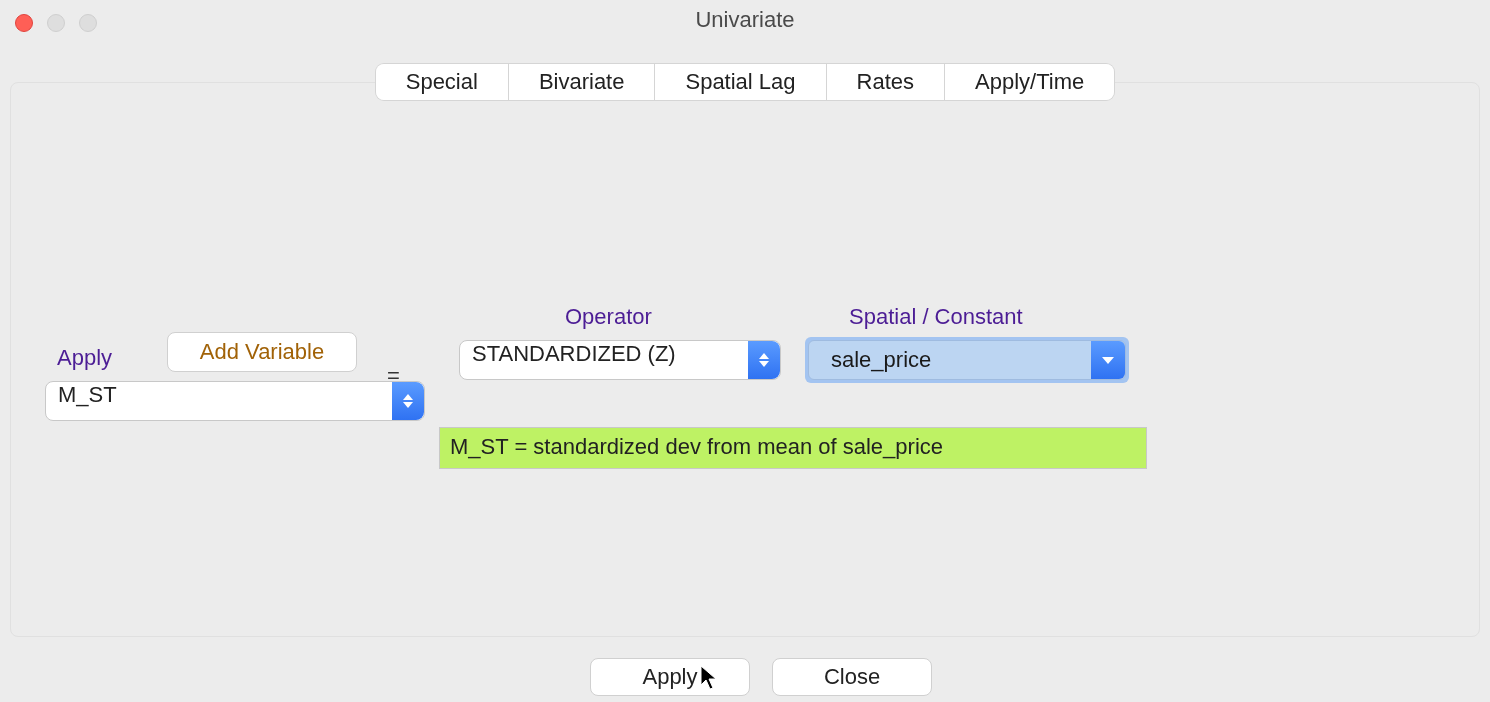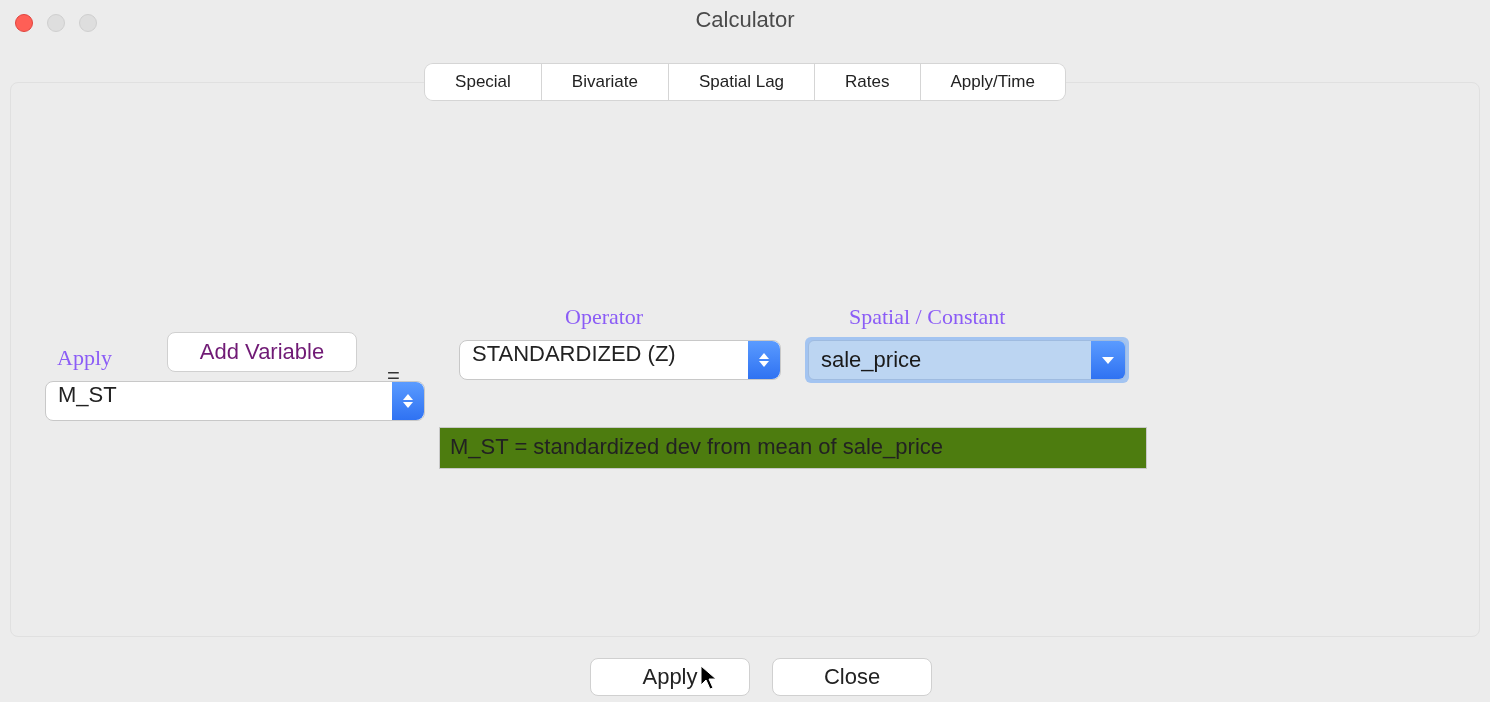--- a/index.html
+++ b/index.html
@@ -55,21 +55,21 @@
       display: flex;
       border-radius: 8px;
       overflow: hidden;
       box-shadow: 0 0 0 1px #d5d5d5;
     }
     .seg-btn {
       padding: 3px 30px;
       background: #fff;
       border: none;
       border-right: 1px solid #d5d5d5;
-      font-size: 17px;
+      font-size: 22px;
       color: #222;
       cursor: pointer;
       height: 36px;
       line-height: 28px;
     }
     .seg-btn:last-child { border-right: none; }
     .seg-btn.active {
       background: #3f81ff;
       background: linear-gradient(#4b8bff, #3275f5);
       color: #fff;
@@ -81,40 +81,39 @@
       background: #ececec;
       border: 1px solid #e0e0e0;
       border-radius: 8px;
       position: relative;
     }
     .content {
       position: absolute;
       inset: 0;
     }
     .label {
-      color: #8b5cf6;
-      font-family: Liberation Serif, serif;
+      color: #4c1d95;
     }
     .result-label {
       position: absolute;
       left: 46px;
       top: 262px;
     }
     .add-variable-btn {
       position: absolute;
       left: 156px;
       top: 249px;
       width: 190px;
       height: 40px;
       background: #fff;
       border: 1px solid #d0d0d0;
       border-radius: 8px;
       font-size: 22px;
       cursor: pointer;
-      color: #701a75;
+      color: #a16207;
     }
     .result-select {
       position: absolute;
       left: 34px;
       top: 298px;
       width: 380px;
       height: 40px;
     }
     .equals {
       position: absolute;
@@ -149,21 +148,21 @@
       border-radius: 6px;
       padding: 3px;
       background: rgba(90, 155, 245, 0.5);
     }
     .formula-box {
       position: absolute;
       left: 428px;
       top: 344px;
       width: 708px;
       height: 42px;
-      background: #4d7c0f;
+      background: #bef264;
       border: 1px solid #c8c8c8;
       padding: 6px 10px;
       font-size: 22px;
       color: #222;
     }
     
     .mac-select {
       display: flex;
       align-items: flex-start;
       width: 100%;
@@ -203,21 +202,21 @@
       align-items: center;
       width: 100%;
       height: 100%;
       background: #bcd5f2;
       border: 1px solid #9fbbe0;
       border-radius: 6px;
       cursor: pointer;
     }
     .mac-combo .sel-text {
       flex: 1;
-      padding: 0 12px;
+      padding: 0 22px;
       color: #1a1a1a;
     }
     .mac-combo .sel-chevron {
       width: 34px;
       height: 100%;
       background: linear-gradient(#5a9bff, #2f72f2);
       border-top-right-radius: 6px;
       border-bottom-right-radius: 6px;
       display: flex;
       align-items: center;
@@ -261,21 +260,21 @@
 <body>
 
 <div class="window">
 
   <div class="titlebar">
     <div class="traffic-lights">
       <div class="tl tl-close"></div>
       <div class="tl tl-min"></div>
       <div class="tl tl-max"></div>
     </div>
-    <div class="win-title">Calculator</div>
+    <div class="win-title">Univariate</div>
   </div>
 
   <div class="tabbar">
     <div class="segmented">
       <button class="seg-btn">Special</button>
       <button class="seg-btn">Bivariate</button>
       <button class="seg-btn">Spatial Lag</button>
       <button class="seg-btn">Rates</button>
       <button class="seg-btn">Apply/Time</button>
     </div>

